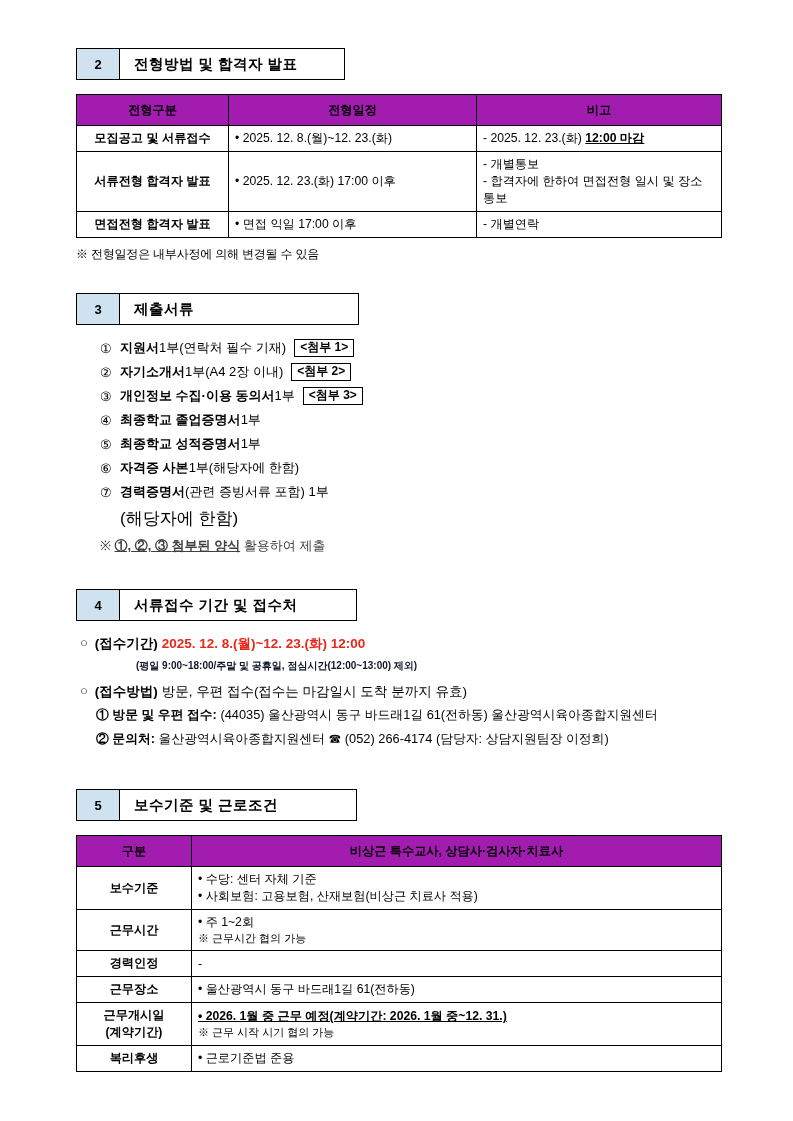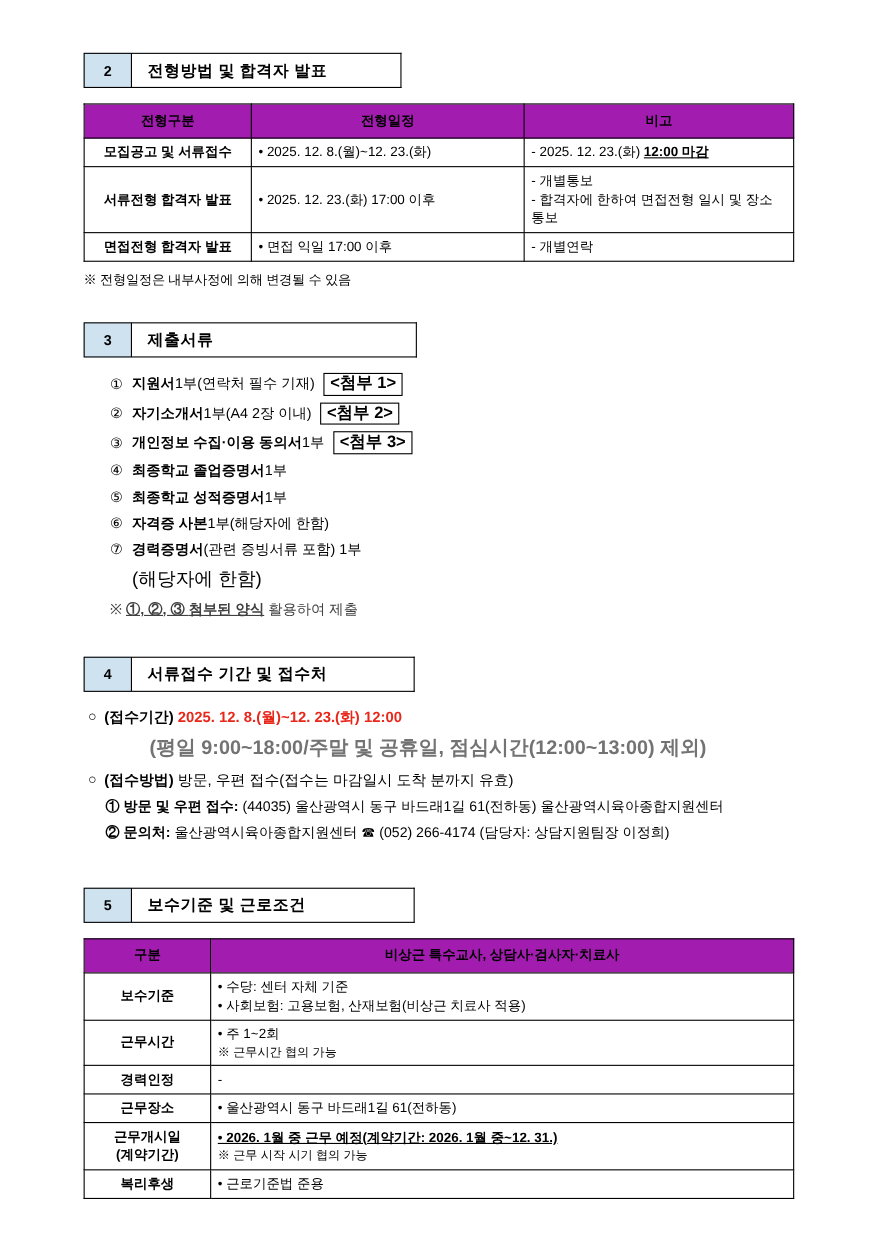--- a/index.html
+++ b/index.html
@@ -44,21 +44,21 @@
     justify-content: center;
     font-size: 13px;
     font-weight: bold;
   }
   .section-title-box {
     height: 30px;
     border: 1px solid #000;
     border-left: none;
     display: flex;
     align-items: center;
-    padding: 0 34px 0 14px;
+    padding: 0 14px 0 14px;
     font-size: 14.5px;
     font-weight: bold;
     letter-spacing: 0.5px;
   }
   .w1 { min-width: 196px; }
   .w2 { min-width: 210px; }
   .w3 { min-width: 208px; }
   .w4 { min-width: 208px; }
 
   
@@ -116,21 +116,21 @@
   }
   .doc-list li .strong {
     font-weight: bold;
   }
   .doc-list li .rest {
     font-weight: normal;
   }
   .attach {
     display: inline-block;
     border: 1px solid #000;
-    font-size: 15px;
+    font-size: 12px;
     padding: 1px 5px;
     margin-left: 8px;
     font-weight: bold;
     line-height: 1.1;
   }
   .sub-line {
     font-size: 17px;
     margin: 0 0 6px 44px;
   }
   .star-line {
@@ -144,23 +144,23 @@
     margin: 0 0 6px 4px;
     display: flex;
     align-items: flex-start;
   }
   .row-o .mark {
     margin-right: 7px;
     font-size: 13px;
   }
   .red { color: #e8271a; font-weight: bold; }
   .indent-line {
-    font-size: 18px;
+    font-size: 10px;
     margin: 0 0 10px 60px;
-    color: #737373;
+    color: #0f172a;
     font-weight: bold;
   }
   .num-line {
     font-size: 12.8px;
     margin: 0 0 7px 20px;
   }
   .num-line .lbl { font-weight: bold; }
   .gap-lg { height: 34px; }
 </style>
 </head>

